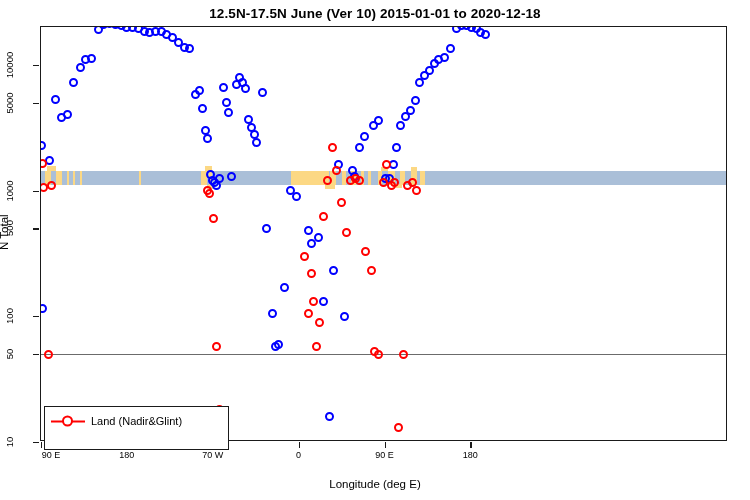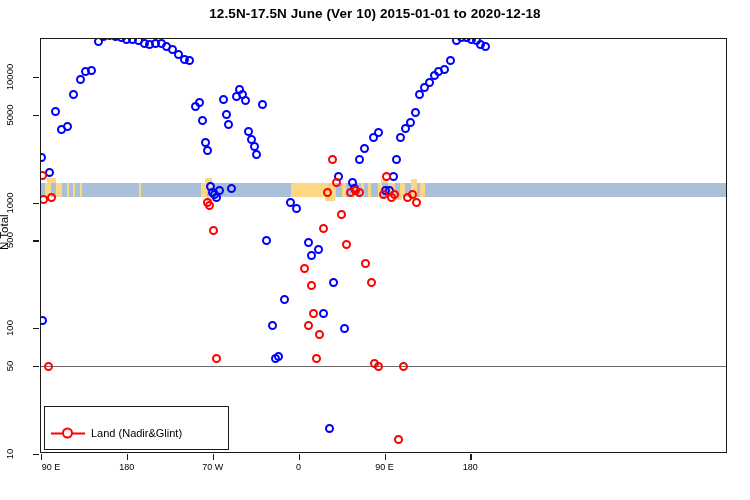--- a/index.html
+++ b/index.html
@@ -3,21 +3,21 @@
 <meta charset="utf-8">
 <style>
   html,body{margin:0;padding:0;background:#ffffff;}
   body{width:750px;height:500px;overflow:hidden;
        font-family:"Liberation Sans","DejaVu Sans",sans-serif;color:#000;}
   #root{position:relative;width:750px;height:500px;}
 
   #title{position:absolute;left:0;top:6px;width:750px;text-align:center;
          font-size:13.5px;font-weight:bold;letter-spacing:.1px;}
 
-  #plot{position:absolute;left:40px;top:38px;width:687px;height:415px;
+  #plot{position:absolute;left:40px;top:26px;width:687px;height:415px;
         border:1.2px solid #1a1a1a;background:#fff;box-sizing:border-box;}
   #inner{position:absolute;left:0;top:0;right:0;bottom:0;overflow:hidden;}
 
   .hline{position:absolute;left:0;width:100%;height:1.3px;background:#6b6b6b;}
 
   .mapband{position:absolute;left:0;width:100%;background:#aabfd8;}
   .landseg{position:absolute;top:0;height:100%;background:#fcd884;}
   .landbump{position:absolute;background:#fcd884;}
 
   .pt{position:absolute;border-radius:50%;box-sizing:border-box;}
@@ -244,23 +244,24 @@
         <div class="xtick" style="left: 257.625px; top: 415px; position: absolute;"></div>
         <div class="xlab" style="left: 257.625px; top: 423px; position: absolute;">0</div>
         <div class="xtick" style="left: 343.5px; top: 415px; position: absolute;"></div>
         <div class="xlab" style="left: 343.5px; top: 423px; position: absolute;">90 E</div>
         <div class="xtick" style="left: 429.375px; top: 415px; position: absolute;"></div>
         <div class="xlab" style="left: 429.375px; top: 423px; position: absolute;">180</div>
       </div>
   </div>
 
   <div id="ylabel">N Total</div>
+  <div id="xlabel">Longitude (deg E)</div>
 
   <div id="legend">
-      <div class="lrow" style="top: 16px;">
+      <div class="lrow" style="top: 4px;">
         <div class="lsym">
           <div class="bar" style="background: rgb(255, 0, 0);"></div>
           <div class="ring" style="border: 2.4px solid rgb(255, 0, 0);"></div>
         </div>
         <div class="ltxt">Land (Nadir&amp;Glint)</div>
       </div>
     </div>
 
 </div>
 

